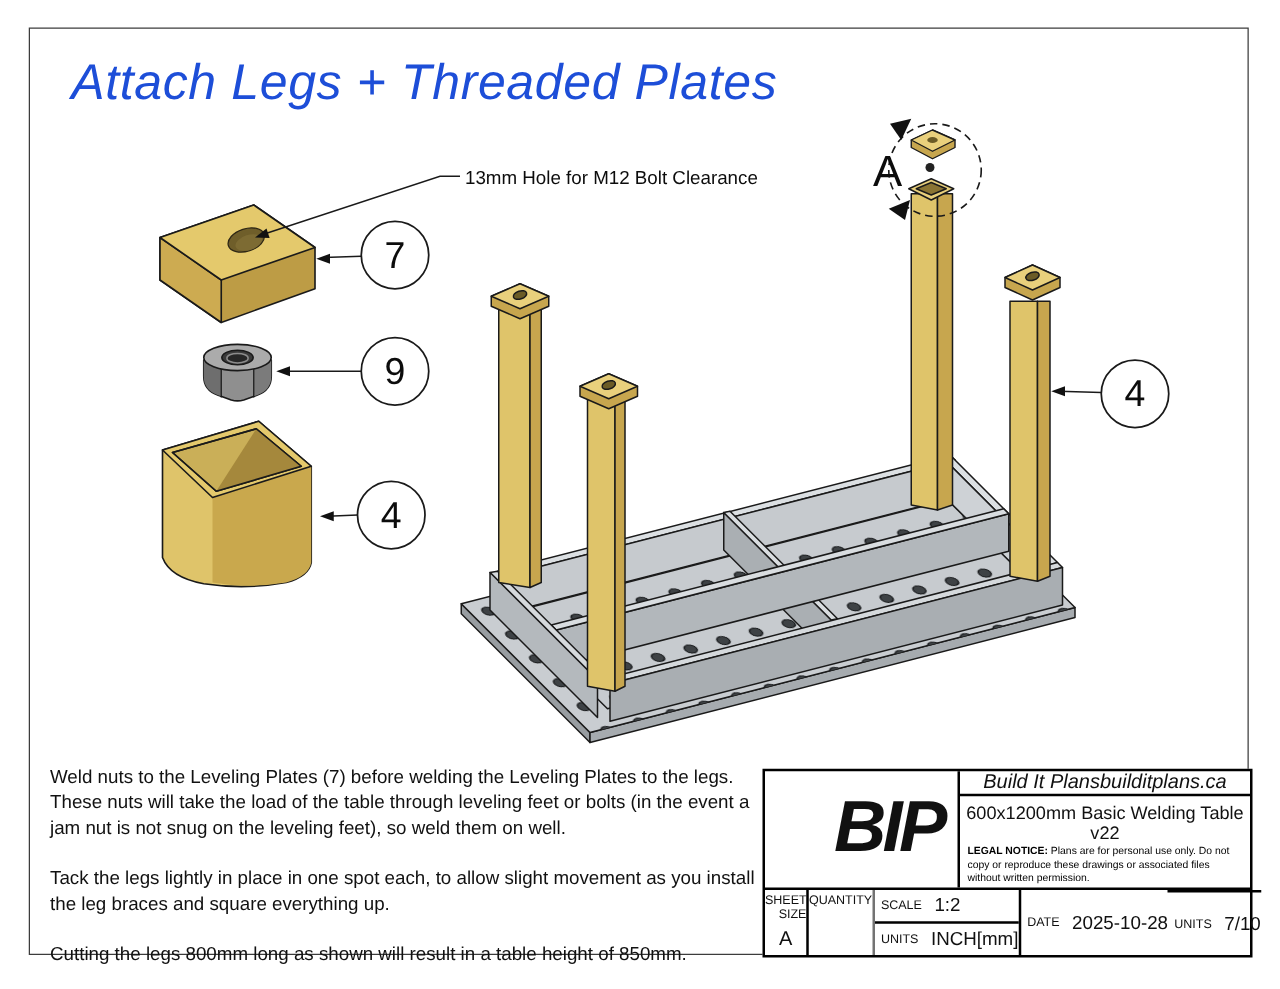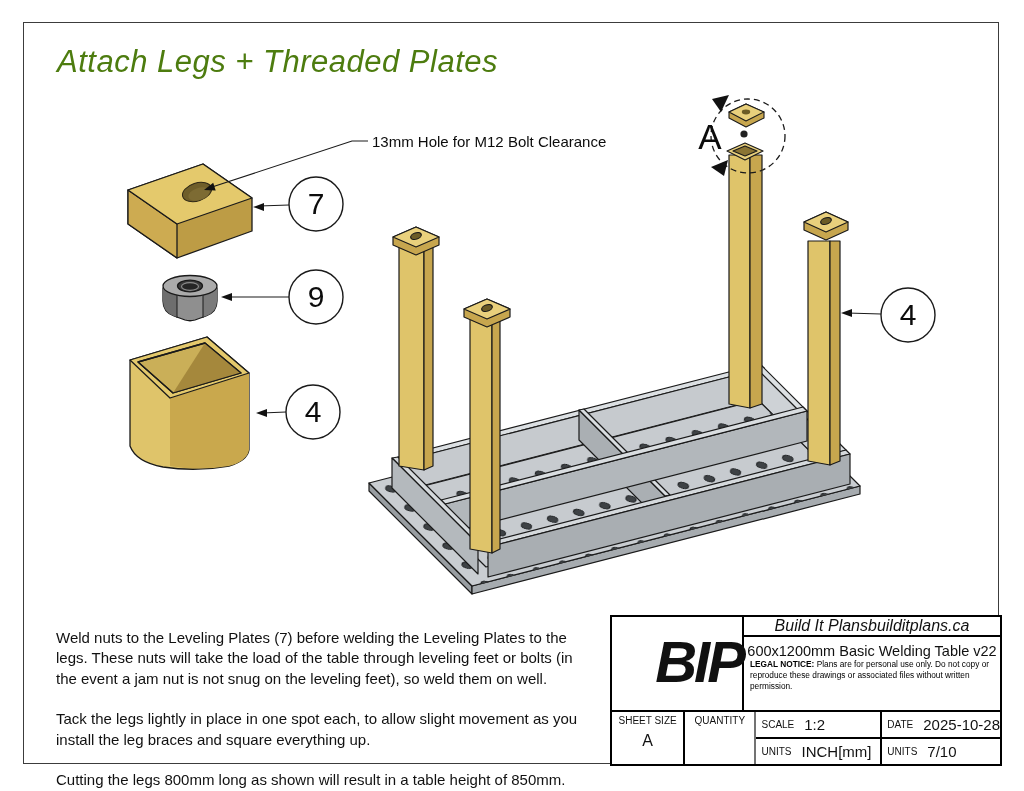--- a/index.html
+++ b/index.html
@@ -1,46 +1,46 @@
 <!DOCTYPE html>
 <html><head>
 <meta charset="utf-8">
 <style>
   html,body{margin:0;padding:0;background:#fff;}
   .sheet{position:relative;width:1024px;height:791px;background:#ffffff;
          font-family:"Liberation Sans",sans-serif;color:#111;overflow:hidden;}
   .frame{position:absolute;left:23px;top:22px;width:976px;height:742px;
          border:1.5px solid #3c3c3c;box-sizing:border-box;}
-  .page-title{position:absolute;left:57px;top:44px;font-size:31px;font-style:italic;
-              color:#4d7c0f;letter-spacing:.5px;white-space:nowrap;}
+  .page-title{position:absolute;left:57px;top:44px;font-size:40px;font-style:italic;
+              color:#1d4ed8;letter-spacing:.5px;white-space:nowrap;}
   .drawing-svg{position:absolute;left:0;top:0;}
   .notes{position:absolute;left:40px;top:612px;width:572px;font-size:15px;line-height:1.36;}
-  .notes p{margin:16px;}
+  .notes p{margin:0;}
   .notes p + p{margin-top:20px;}
 
   
   .tblock{position:absolute;left:610px;top:615px;width:392px;height:151px;background:#fff;
           border:2px solid #000;box-sizing:border-box;display:flex;flex-direction:column;}
   .tb-top{flex:1;display:flex;border-bottom:2px solid #000;min-height:0;}
-  .tb-logo{width:132px;border-right:2px solid #000;display:flex;align-items:center;
+  .tb-logo{width:156px;border-right:2px solid #000;display:flex;align-items:center;
            justify-content:center;box-sizing:border-box;padding-left:44px;}
   .tb-logo span{font-size:58px;font-weight:bold;font-style:italic;letter-spacing:-3px;
                 transform:translateY(-2px);}
   .tb-right{flex:1;display:flex;flex-direction:column;min-width:0;}
   .tb-brand{height:26px;border-bottom:2px solid #000;display:flex;justify-content:center;
             align-items:center;padding:0 8px;font-size:16px;font-style:italic;}
   .tb-project{text-align:center;font-size:14.5px;padding-top:6px;}
   .tb-legal{margin-top:auto;font-size:8.3px;line-height:1.32;padding:0 6px 20px 6px;color:#000;}
   .tb-legal b{font-weight:bold;}
   .tb-bottom{height:52px;display:flex;box-sizing:border-box;text-align:right;}
   .tb-cell{box-sizing:border-box;}
   .tb-c1{width:79px;border-right:2px solid #000;display:flex;flex-direction:column;align-items:center;}
   .tb-c2{width:77px;border-right:2px solid #737373;display:flex;flex-direction:column;align-items:center;}
   .tb-c3{width:136px;border-right:2px solid #000;display:flex;flex-direction:column;}
-  .tb-c4{flex:1;display:flex;flex-direction:column;}
+  .tb-c4{flex:1;display:flex;flex-direction:row;}
   .tb-label{font-size:10px;padding-top:3px;}
   .tb-c1 .tb-big{font-size:16px;margin-top:6px;}
   .tb-row{flex:1;display:flex;align-items:center;padding-left:5px;box-sizing:border-box;}
   .tb-row + .tb-row{border-top:2px solid #000;}
   .tb-row .tb-label{padding-top:0;}
   .tb-val{font-size:15px;margin-left:10px;white-space:nowrap;}
 </style>
 </head>
 <body>
 

